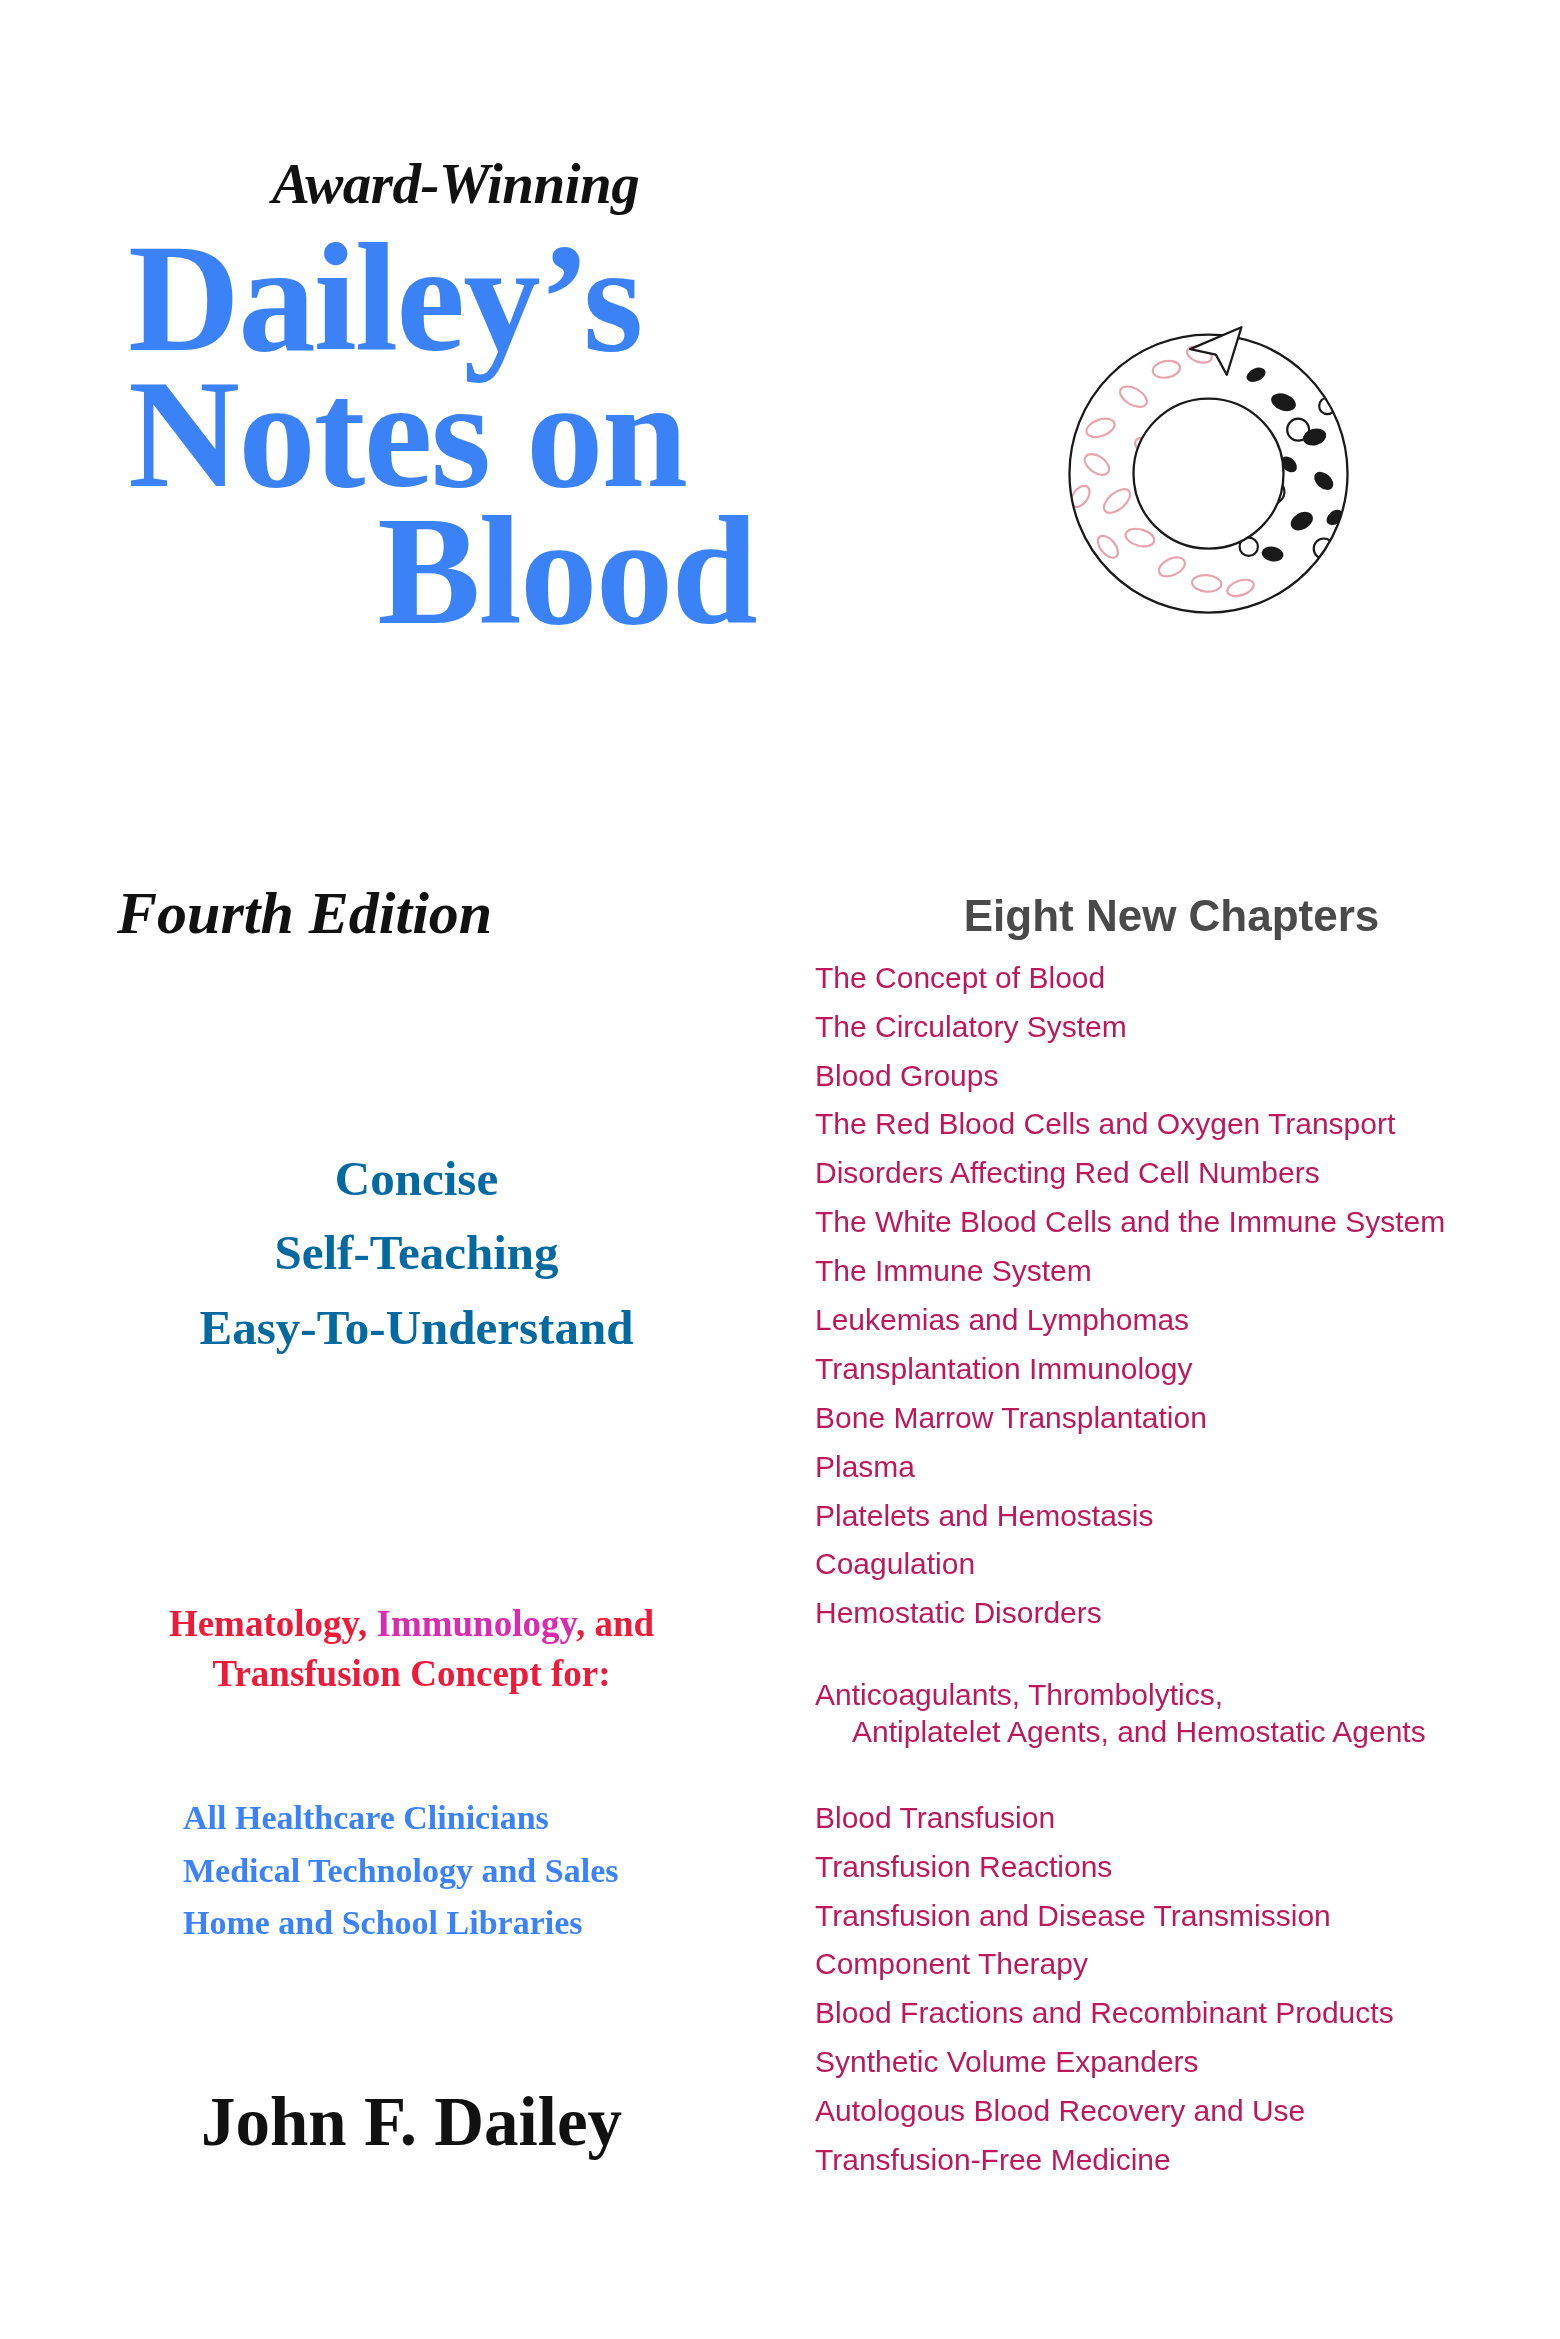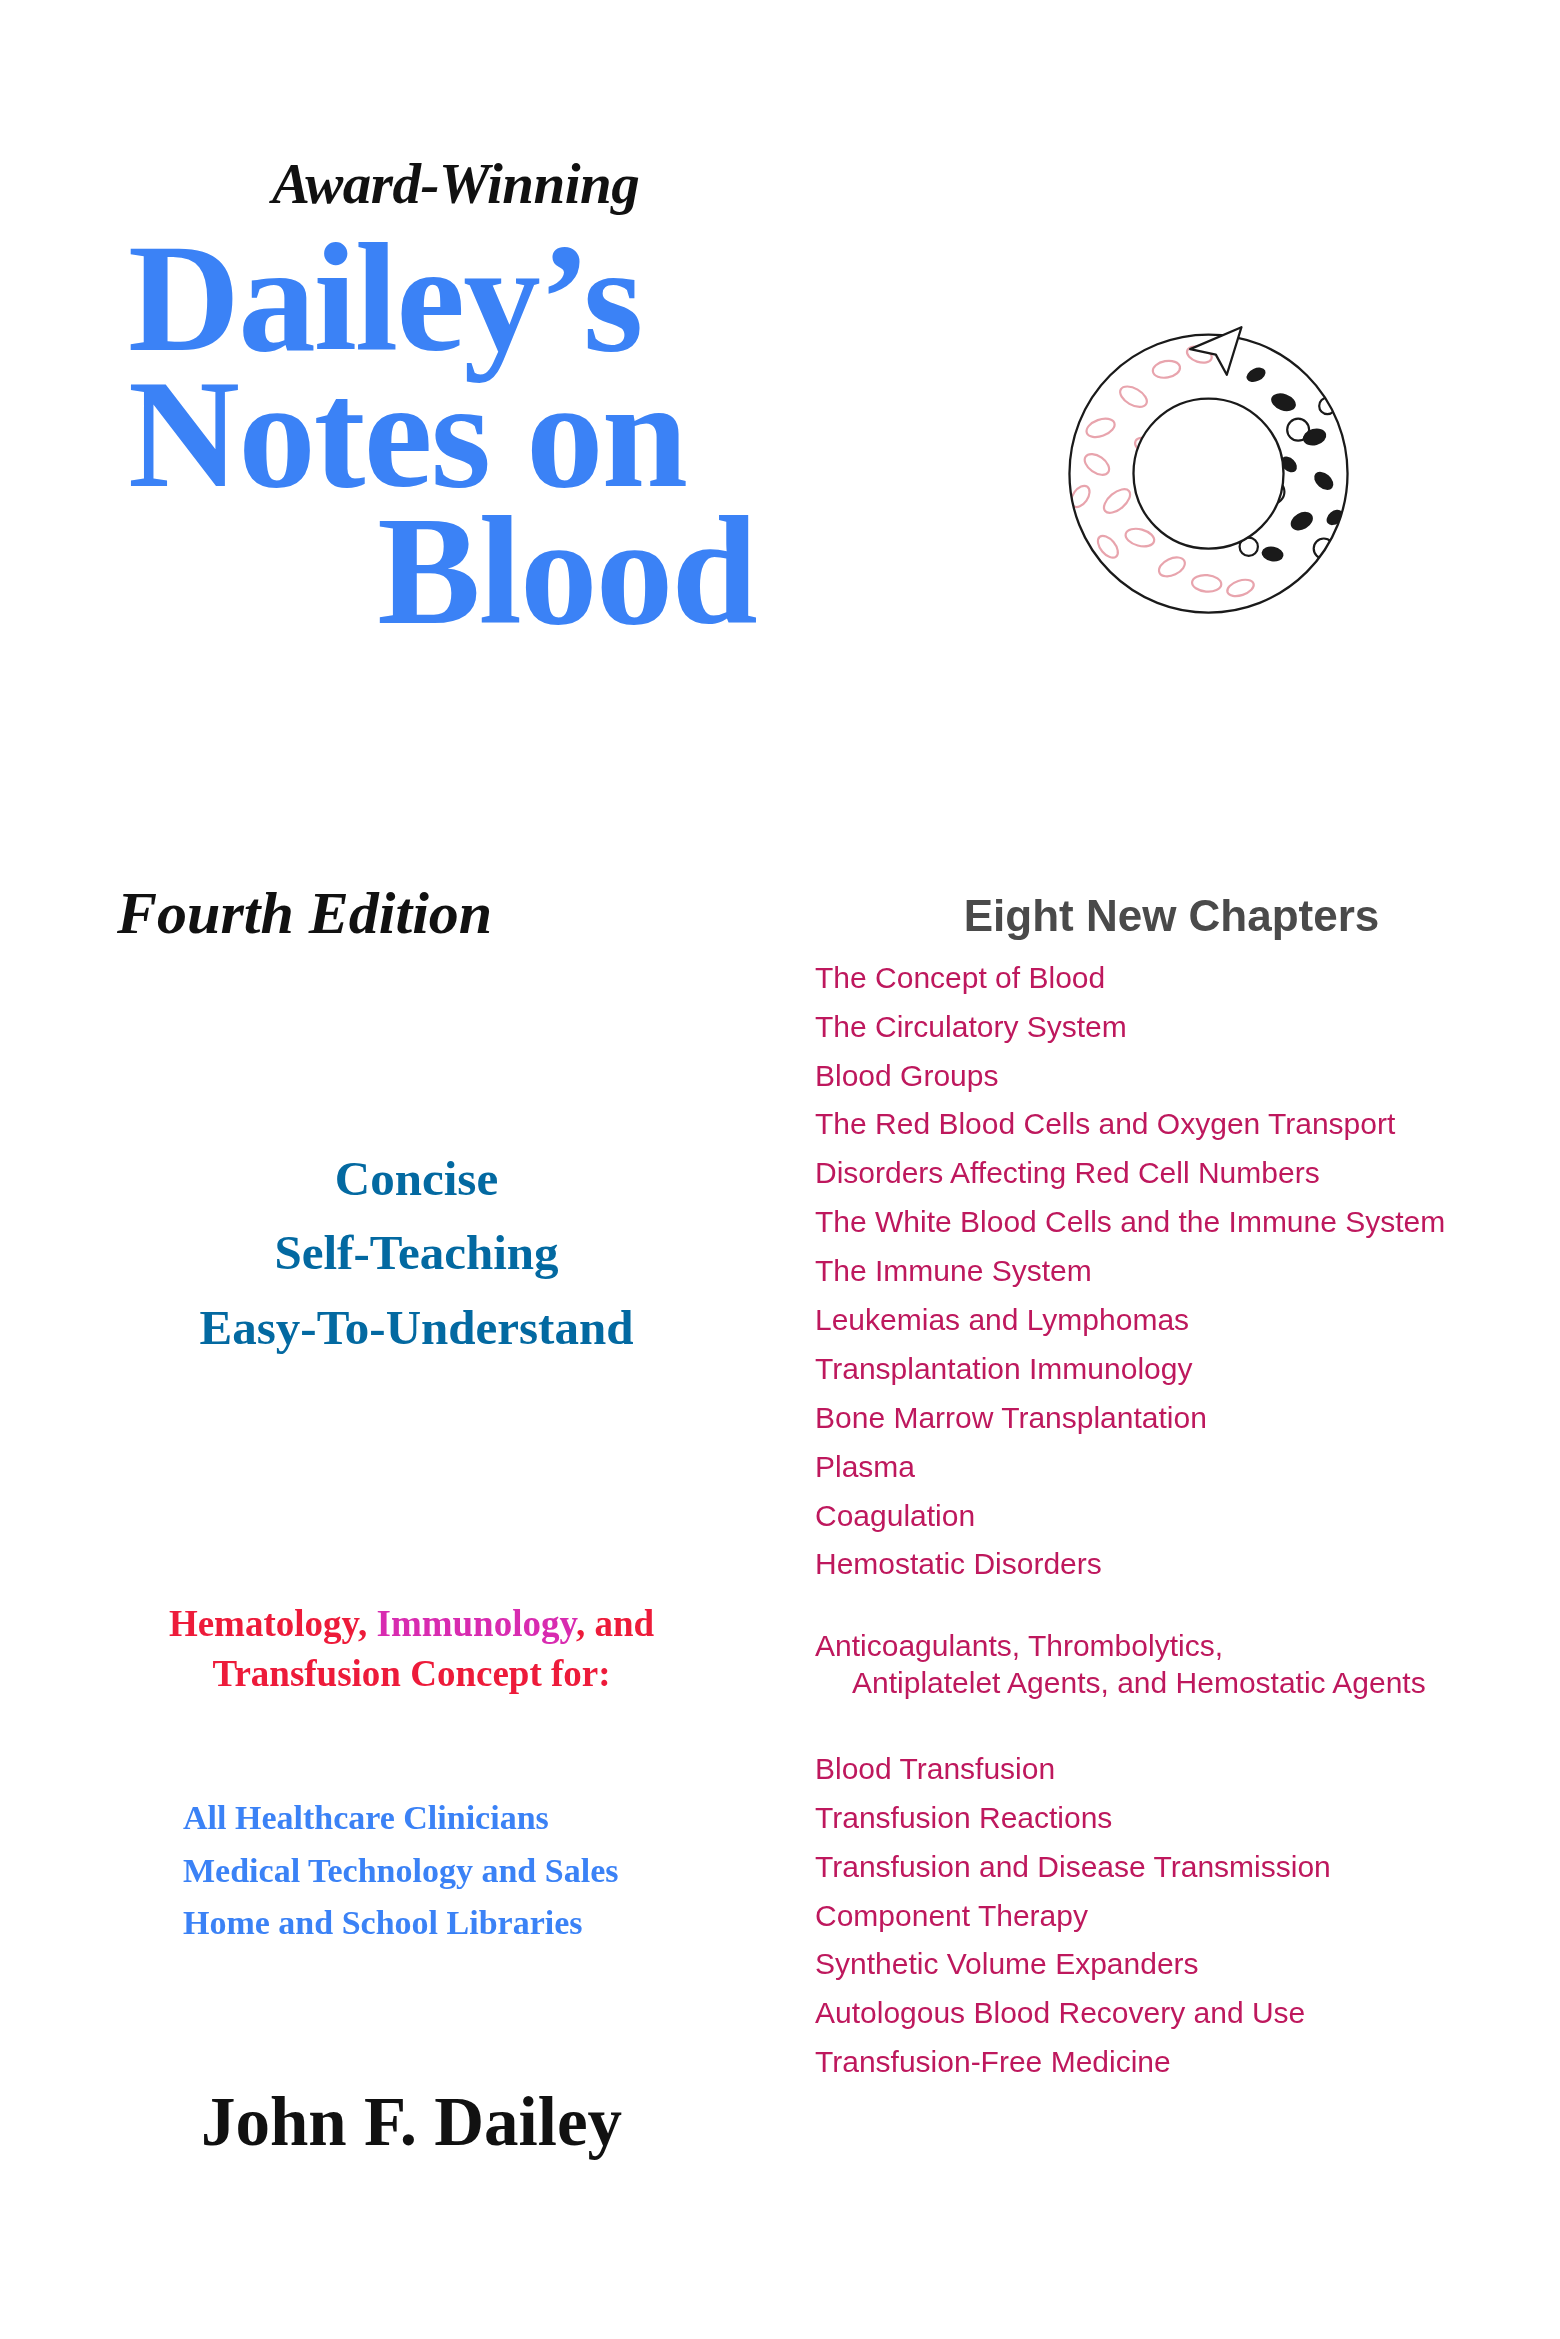--- a/index.html
+++ b/index.html
@@ -246,30 +246,32 @@
       <li>The Circulatory System</li>
       <li>Blood Groups</li>
       <li>The Red Blood Cells and Oxygen Transport</li>
       <li>Disorders Affecting Red Cell Numbers</li>
       <li>The White Blood Cells and the Immune System</li>
       <li>The Immune System</li>
       <li>Leukemias and Lymphomas</li>
       <li>Transplantation Immunology</li>
       <li>Bone Marrow Transplantation</li>
       <li>Plasma</li>
+      <li>Platelets and Hemostasis</li>
       <li>Coagulation</li>
       <li>Hemostatic Disorders</li>
       <li class="indented-cont">
         <span>Anticoagulants, Thrombolytics,</span>
         <span class="cont">Antiplatelet Agents, and Hemostatic Agents</span>
       </li>
       <li>Blood Transfusion</li>
       <li>Transfusion Reactions</li>
       <li>Transfusion and Disease Transmission</li>
       <li>Component Therapy</li>
+      <li>Blood Fractions and Recombinant Products</li>
       <li>Synthetic Volume Expanders</li>
       <li>Autologous Blood Recovery and Use</li>
       <li>Transfusion-Free Medicine</li>
     </ul>
   </div>
 
 </div>
 
 
 </body></html>

